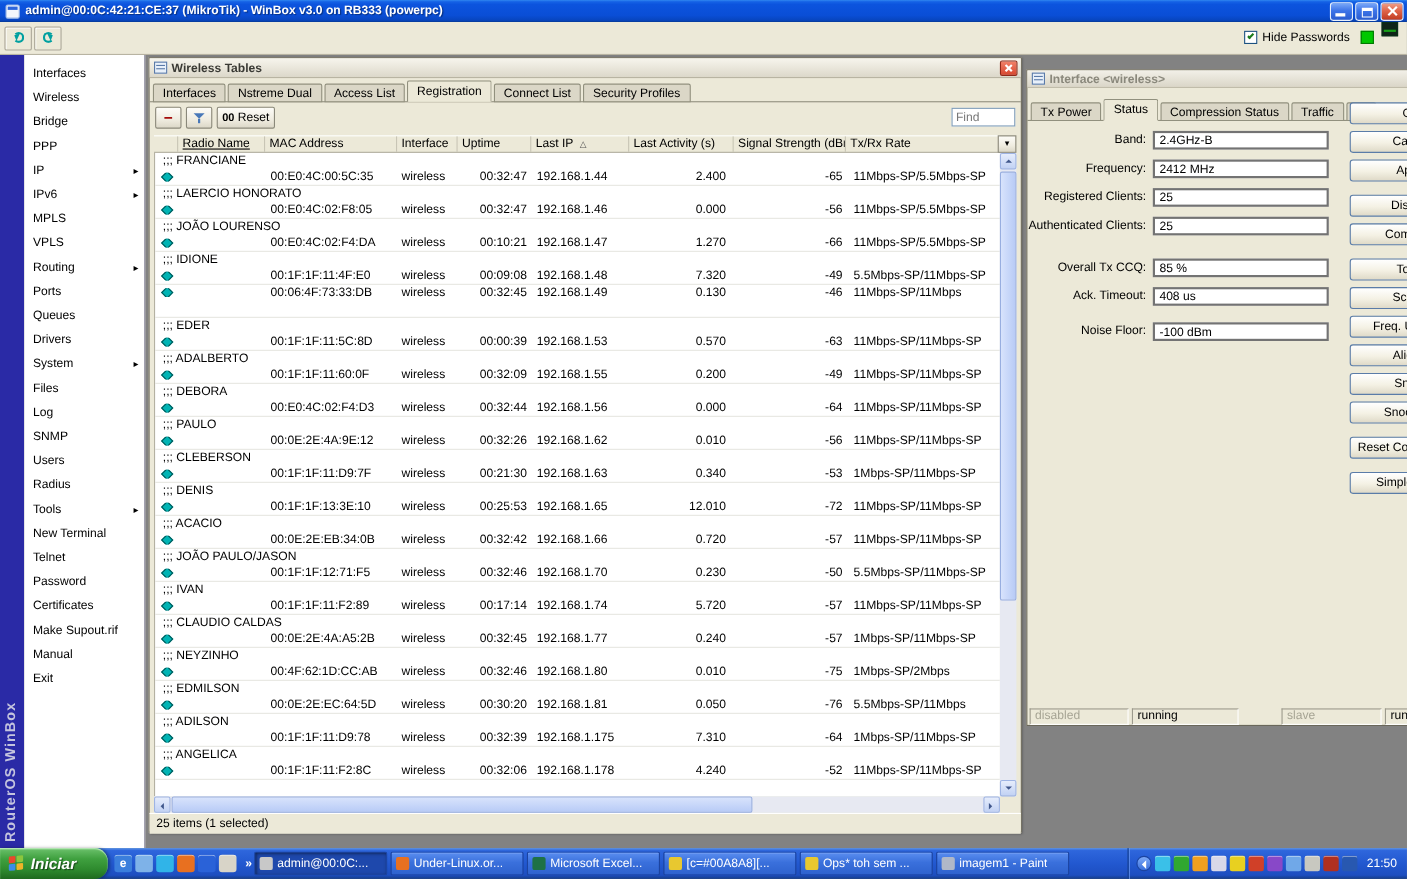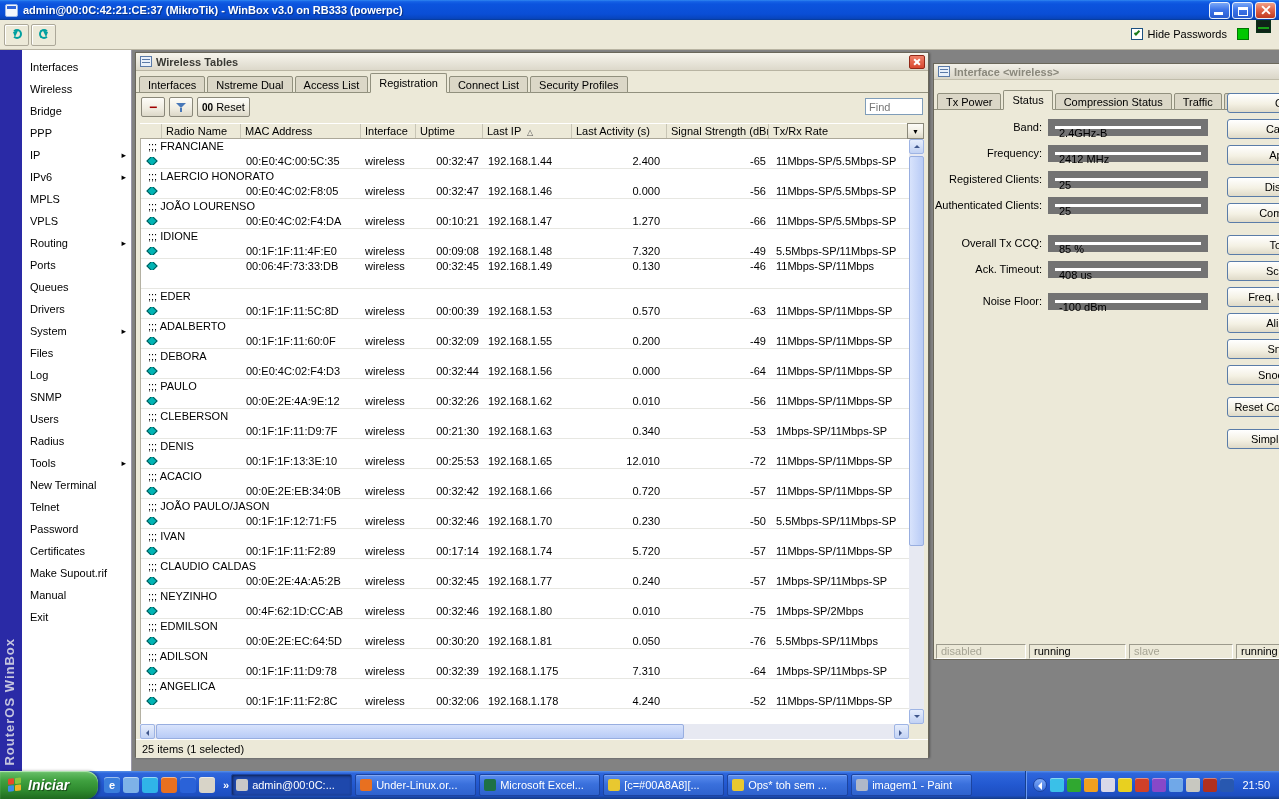--- a/index.html
+++ b/index.html
@@ -69,21 +69,21 @@
   .reset b { margin-right:3px; font-size:10px; }
   .funnel { display:flex; flex-direction:column; align-items:center; }
   .f-top { width:0; height:0; border-left:5px solid transparent; border-right:5px solid transparent; border-top:5px solid #4878B8; }
   .f-stem { width:2px; height:4px; background:#4878B8; }
   .find { position:absolute; right:5px; top:45px; width:58px; height:17px; border:1px solid #7F9DB9; padding:0 3px; font:11px "Liberation Sans",sans-serif; }
   .find::placeholder { color:#777; }
 
   .wt-header { position:absolute; left:4px; top:70px; width:769px; height:16px; background:#ECE9D8; display:flex;
     border-top:1px solid #fff; border-bottom:1px solid #ACA899; }
   .hc { height:100%; line-height:14px; padding-left:4px; border-right:1px solid #C8C5B5; white-space:nowrap; overflow:hidden; }
-  .hc.c1{width:22px;} .hc.c2{width:79px;} .hc.c3{width:120px;} .hc.c4{width:55px;} .hc.c5{width:67px;}
+  .hc.c1{width:22px;} .hc.c2{width:79px;text-decoration:underline;} .hc.c3{width:120px;} .hc.c4{width:55px;} .hc.c5{width:67px;}
   .hc.c6{width:89px;} .hc.c7{width:95px;} .hc.c8{width:102px;} .hc.c9{flex:1; border-right:none;}
   .sort { margin-left:3px; font-size:8px; color:#555; }
   .colmenu { position:absolute; right:4px; top:70px; width:17px; height:16px; font-size:7px; padding:0;
     background:linear-gradient(#FDFCF8,#EFECE0 60%,#DCD8C8); border:1px solid #8A887A; }
 
   .wt-body { position:absolute; left:4px; top:86px; width:769px; height:585px; background:#fff; overflow:hidden; border-left:1px solid #B4B1A2; }
   .trow { height:30px; border-bottom:1px solid #E7E7E2; }
   .tcomment { height:15px; line-height:15px; padding-left:7px; white-space:nowrap; overflow:hidden; }
   .tdata { height:14px; display:grid; grid-template-columns:22px 79px 120px 55px 67px 89px 95px 102px 1fr; align-items:center; }
   .td { line-height:14px; white-space:nowrap; overflow:hidden; }
@@ -108,30 +108,30 @@
   .if-win { position:absolute; left:933px; top:63px; width:460px; height:597px; background:#ECE9D8; border:1px solid #6A675A; }
   .if-title { height:16px; display:flex; align-items:center; padding-left:4px; background:linear-gradient(180deg,#F2F0E8,#DAD6C8);
     border-bottom:1px solid #C0BCAA; font-weight:bold; color:#8A887C; }
   .if-tabs { top:24px; width:344px; }
   .if-fields { position:absolute; left:0; top:55px; width:290px; }
   .if-field { display:flex; height:17px; margin-top:9px; }
   .if-field:first-child { margin-top:0; }
   .if-field:nth-child(5) { margin-top:21px; }
   .if-field:nth-child(7) { margin-top:15px; }
   .if-label { width:108px; text-align:right; margin-right:6px; line-height:17px; white-space:nowrap; }
-  .if-value { width:160px; height:17px; background:#fff; border:7px solid #737373; line-height:15px; padding-left:4px; white-space:nowrap; }
+  .if-value { width:160px; height:17px; background:#fff; border:2px solid #737373; line-height:15px; padding-left:4px; white-space:nowrap; }
   .if-btns { position:absolute; left:293px; top:0; width:112px; display:flex; flex-direction:column; }
   .if-btn { height:20px; margin-top:6px; text-align:center; line-height:18px; white-space:nowrap; overflow:hidden;
     background:linear-gradient(#FFFFFF,#F4F1E4 55%,#DFDAC8); border:1px solid #5A7CA8; border-radius:3px; font:11px "Liberation Sans",sans-serif; }
   .if-btn:first-child { margin-top:29px; }
   .if-btn:nth-child(4),.if-btn:nth-child(6),.if-btn:nth-child(12),.if-btn:nth-child(13) { margin-top:12px; }
   .if-flags { position:absolute; left:2px; top:580px; display:flex; gap:3px; }
   .if-flag { height:15px; line-height:13px; padding:0 4px; background:#ECE9D8; white-space:nowrap; overflow:hidden;
     border:1px solid; border-color:#9C9A8C #FFFFFF #FFFFFF #9C9A8C; }
-  .if-flag:nth-child(1){width:90px;} .if-flag:nth-child(2){width:97px;} .if-flag:nth-child(3){width:104px;} .if-flag:nth-child(4){width:110px;}
+  .if-flag:nth-child(1){width:90px;} .if-flag:nth-child(2){width:97px;} .if-flag:nth-child(3){width:91px;margin-left:36px;} .if-flag:nth-child(4){width:110px;}
   .if-flag.muted { color:#A6A494; }
 
   
   .taskbar { position:absolute; left:0; top:771px; width:100%; height:28px; display:flex; align-items:center;
     background:linear-gradient(180deg,#5A93E8 0%,#2E66DC 8%,#2258D0 50%,#1D4EC0 88%,#153C86 100%); }
   .start { height:28px; width:98px; flex:none; border-radius:0 12px 12px 0; display:flex; align-items:center; padding-left:8px; gap:5px;
     background:linear-gradient(180deg,#6CC26C 0%,#3FA03F 35%,#2E8A2E 70%,#1F6A1F 100%);
     box-shadow:inset 0 1px 1px #B8E8B8, 2px 0 3px rgba(0,0,0,.35); }
   .xp-logo { width:15px; height:15px; display:grid; grid-template-columns:6px 6px; grid-auto-rows:6px; gap:1px; transform:skewY(-6deg); flex:none; }
   .xp-logo i { border-radius:1px; }

